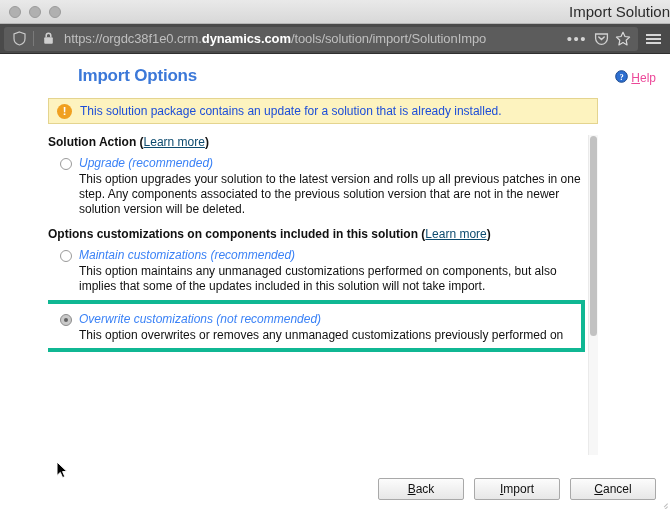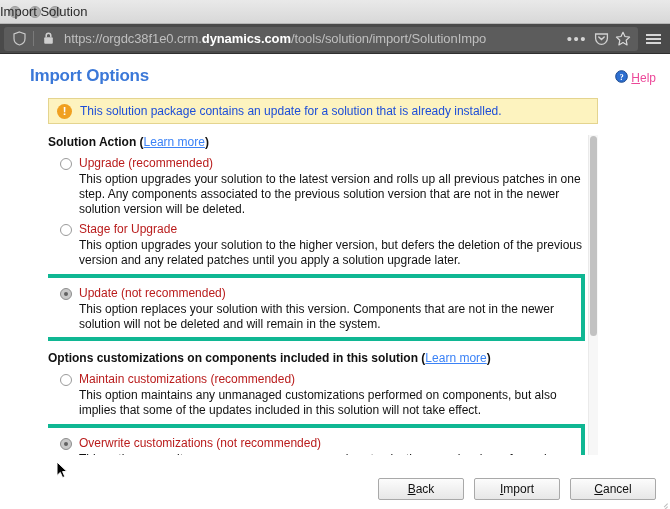--- a/index.html
+++ b/index.html
@@ -39,22 +39,22 @@
     width: 12px;
     height: 12px;
     border-radius: 50%;
     background: #b0b0b0;
     border: 1px solid #9b9b9b;
     box-sizing: border-box;
   }
   .win-title {
     position: absolute;
     left: 0; right: 0;
-    text-align: left;
-    font-size: 13px;
+    text-align: right;
+    font-size: 15px;
     color: #2b2b2b;
     pointer-events: none;
   }
 
   
   .navbar {
     height: 30px;
     background: #4a4a4a;
     display: flex;
     align-items: center;
@@ -141,20 +141,21 @@
     display: flex;
     align-items: flex-start;
     justify-content: space-between;
     padding: 12px 14px 0 30px;
   }
   .page-title {
     font-size: 17px;
     font-weight: bold;
     color: #3b78d8;
     letter-spacing: -0.2px;
+    margin-left: 48px;
   }
   .help-link {
     display: flex;
     align-items: center;
     gap: 3px;
     font-size: 12px;
     color: #1a1a1a;
     margin-top: 4px;
   }
   .help-label {
@@ -225,21 +226,21 @@
   .section-head {
     font-size: 12px;
     font-weight: bold;
     color: #111;
     margin: 0 0 2px 0;
   }
   .section-head .learn {
     font-weight: normal;
   }
   .learn a, .learn {
-    color: #3b82f6;
+    color: #0c4a6e;
     text-decoration: underline;
     font-weight: normal;
   }
 
   .opt {
     display: flex;
     align-items: flex-start;
     padding: 5px 0 0 12px;
     gap: 7px;
     box-sizing: border-box;
@@ -263,22 +264,23 @@
     content: "";
     position: absolute;
     left: 3px; top: 3px;
     width: 4px; height: 4px;
     border-radius: 50%;
     background: #616161;
   }
   .opt-body { flex: 1; }
   .opt-label {
     font-size: 12px;
-    color: #b91c1c;
+    color: #3b82f6;
     line-height: 15px;
+    font-style: italic;
   }
   .opt-desc {
     font-size: 12px;
     color: #111;
     line-height: 15px;
     margin-top: 1px;
   }
 
   
   .hl {
@@ -422,50 +424,34 @@
         </div>
 
         <div class="opt">
           <div class="radio"></div>
           <div class="opt-body">
             <div class="opt-label">Upgrade (recommended)</div>
             <div class="opt-desc">This option upgrades your solution to the latest version and rolls up all previous patches in one step. Any components associated to the previous solution version that are not in the newer solution version will be deleted.</div>
           </div>
         </div>
 
-        <div class="opt">
-          <div class="radio"></div>
-          <div class="opt-body">
-            <div class="opt-label">Stage for Upgrade</div>
-            <div class="opt-desc">This option upgrades your solution to the higher version, but defers the deletion of the previous version and any related patches until you apply a solution upgrade later.</div>
-          </div>
-        </div>
-
-        <div class="hl">
-          <div class="opt">
-            <div class="radio checked"></div>
-            <div class="opt-body">
-              <div class="opt-label">Update (not recommended)</div>
-              <div class="opt-desc">This option replaces your solution with this version. Components that are not in the newer solution will not be deleted and will remain in the system.</div>
-            </div>
-          </div>
-        </div>
+
 
         <div class="spacer-sec"></div>
 
         <div class="section-head">
           <span>Options customizations on components included in this solution</span>
           <span class="learn-wrap">(<span class="learn">Learn more</span>)</span>
         </div>
 
         <div class="opt">
           <div class="radio"></div>
           <div class="opt-body">
             <div class="opt-label">Maintain customizations (recommended)</div>
-            <div class="opt-desc">This option maintains any unmanaged customizations performed on components, but also implies that some of the updates included in this solution will not take effect.</div>
+            <div class="opt-desc">This option maintains any unmanaged customizations performed on components, but also implies that some of the updates included in this solution will not take import.</div>
           </div>
         </div>
 
         <div class="hl">
           <div class="opt">
             <div class="radio checked"></div>
             <div class="opt-body">
               <div class="opt-label">Overwrite customizations (not recommended)</div>
               <div class="opt-desc">This option overwrites or removes any unmanaged customizations previously performed on</div>
             </div>

